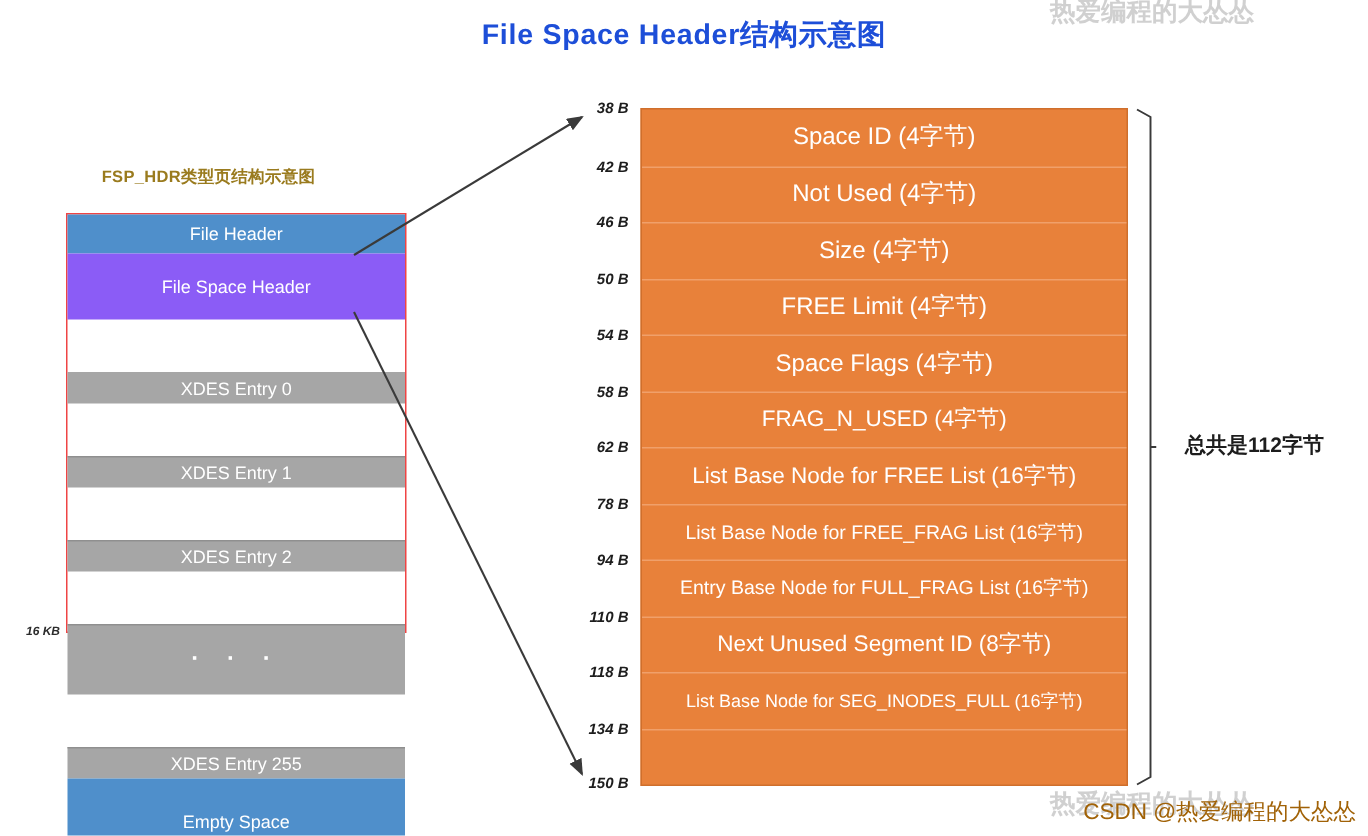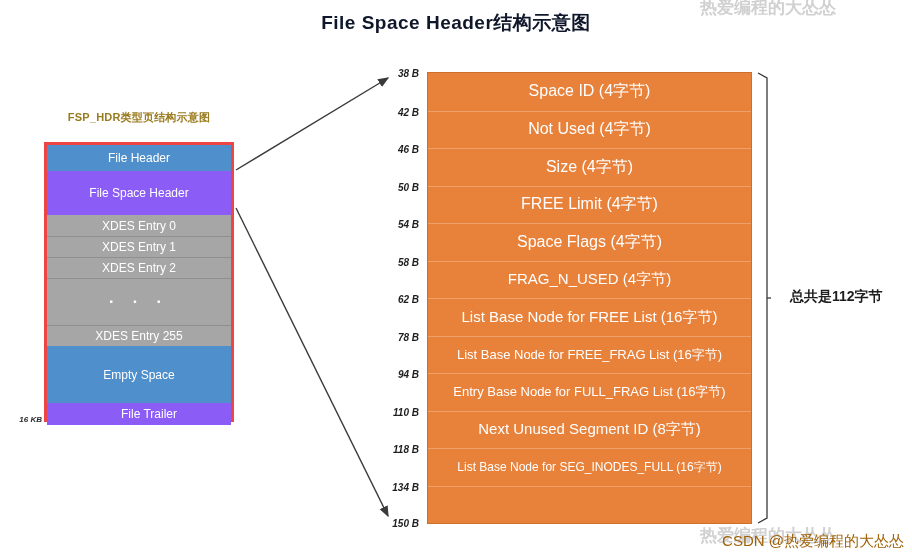--- a/index.html
+++ b/index.html
@@ -9,48 +9,48 @@
     font-family: "Liberation Sans", "DejaVu Sans", sans-serif;
     overflow: hidden;
   }
   #stage { position: relative; width: 912px; height: 557px; background:#fff; }
 
   
   .main-title {
     position: absolute; left: 0; top: 10px; width: 912px;
     text-align: center;
     font-size: 19px; font-weight: bold;
-    color: #0f172a;
+    color: #1d4ed8;
     letter-spacing: 0.5px;
   }
 
   
   .left-title {
     position: absolute; left: 44px; top: 110px; width: 190px;
     text-align: center;
     font-size: 11px; font-weight: bold; color: #9a7b1e;
     letter-spacing: 0.2px;
   }
   .left-stack {
     position: absolute; left: 44px; top: 142px;
-    width: 190px; height: 280px;
-    border: 3px solid #ef4444;
+    width: 227px; height: 280px;
+    border: 1px solid #ef4444;
   }
   .lblock {
     position: relative;
     display: flex; align-items: center; justify-content: center;
     color: #ffffff;
     font-size: 12px;
     width: 100%;
     overflow: hidden;
     white-space: nowrap;
   }
   .lblock.blue  { background: #4f8fcb; }
   .lblock.org   { background: #8b5cf6; }
-  .lblock.gray  { background: #a6a6a6; border-top: 1px solid #8f8f8f; }
+  .lblock.gray  { background: #a6a6a6; border-top: 1px solid #8f8f8f; margin-top: 35px; }
   .lblock.gray.first { border-top: none; }
   .dots-glyph { letter-spacing: 7px; font-size: 16px; font-weight: bold; color:#fff; line-height:0.6; }
 
   
   .lrule { position: absolute; right: 100%; margin-right: 5px;
            font-size: 8px; font-weight: bold; font-style: italic;
            color: #2b2b2b; white-space: nowrap; transform: translateY(-50%); }
 
   
   .right-stack {

